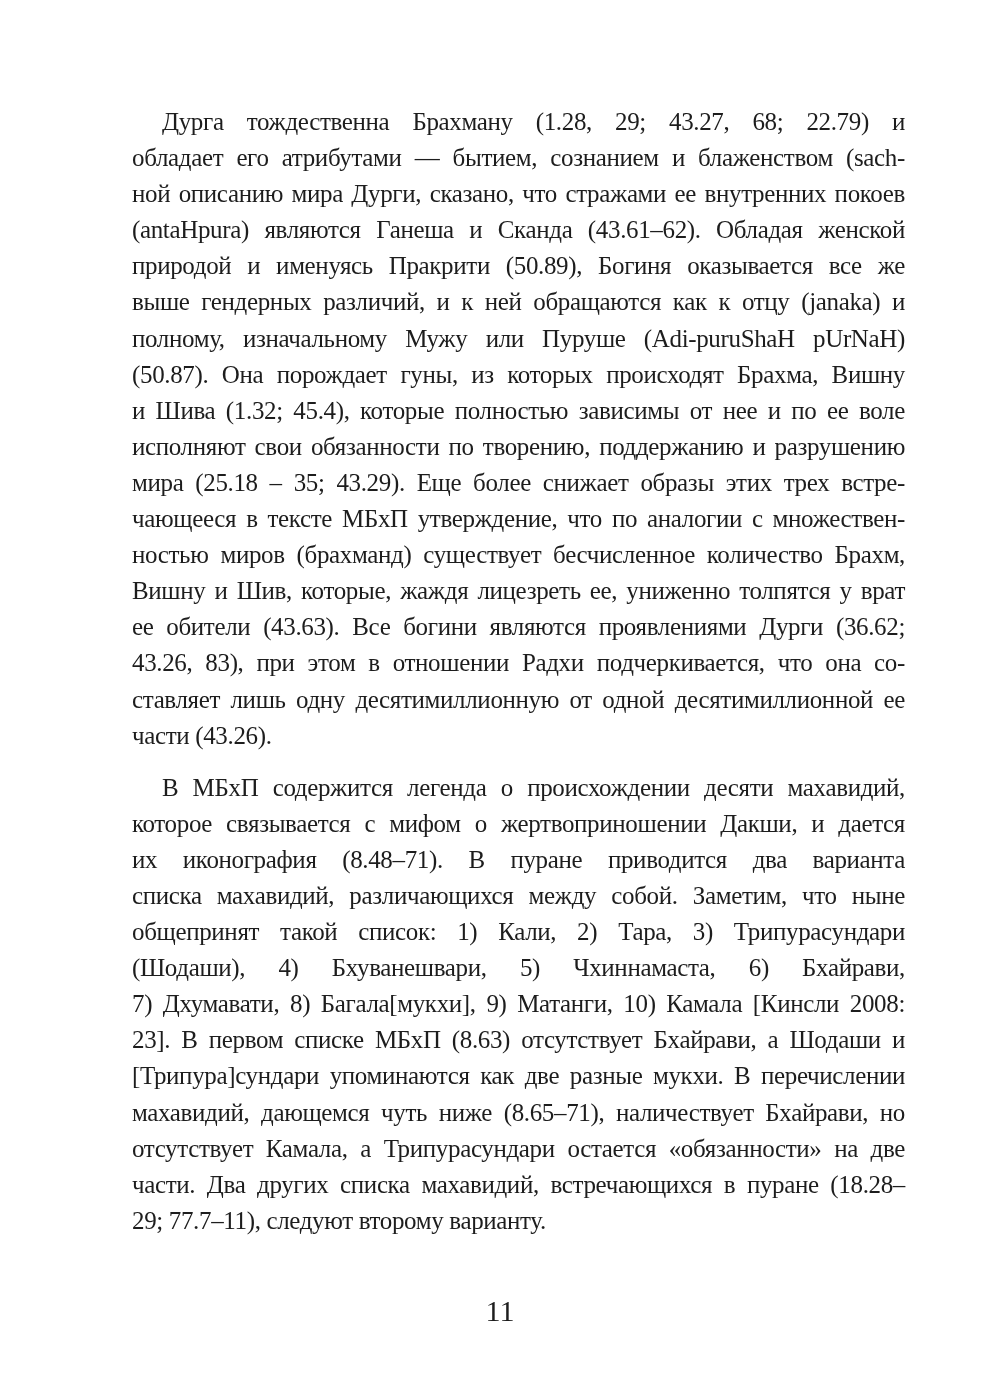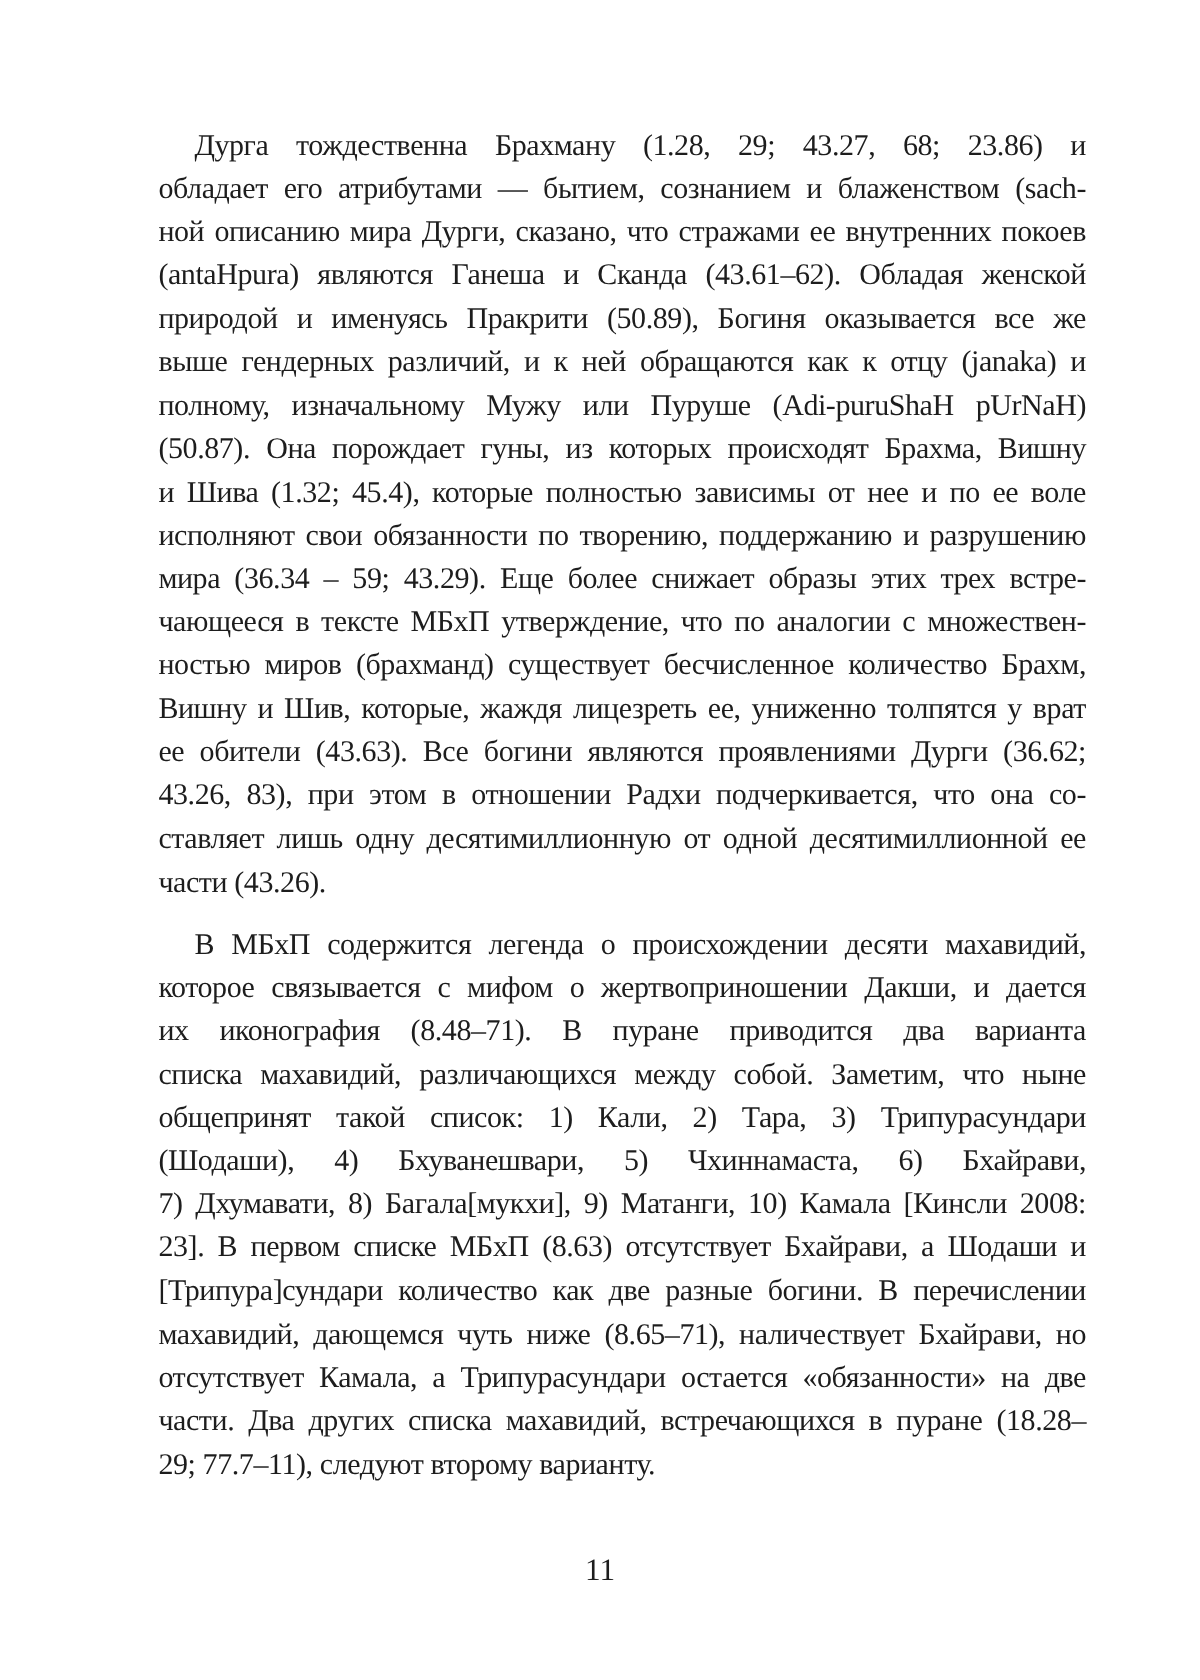--- a/index.html
+++ b/index.html
@@ -20,60 +20,60 @@
       letter-spacing: -0.35px;
     }
     .line.indent { padding-left: 30px; }
     .line.last { text-align-last: left; }
     .paragraph { margin: 0; }
     .paragraph + .paragraph { margin-top: 16px; }
     .page-number {
       position: absolute; left: 0; width: 1000px; top: 1294px;
       text-align: center;
       font-family: "Liberation Serif", "DejaVu Serif", serif;
-      font-size: 26px; color: #1d1d1d;
+      font-size: 30px; color: #1d1d1d;
     }
   </style>
 </head>
 <body>
 
 <div class="page">
   <div class="text-block">
 
     <div class="paragraph">
-      <div class="line indent">Дурга тождественна Брахману (1.28, 29; 43.27, 68; 23.86) и</div>
+      <div class="line indent">Дурга тождественна Брахману (1.28, 29; 43.27, 68; 22.79) и</div>
       <div class="line">обладает его атрибутами — бытием, сознанием и блаженством (sach-</div>
       <div class="line">ной описанию мира Дурги, сказано, что стражами ее внутренних покоев</div>
       <div class="line">(antaHpura) являются Ганеша и Сканда (43.61–62). Обладая женской</div>
       <div class="line">природой и именуясь Пракрити (50.89), Богиня оказывается все же</div>
       <div class="line">выше гендерных различий, и к ней обращаются как к отцу (janaka) и</div>
       <div class="line">полному, изначальному Мужу или Пуруше (Adi-puruShaH pUrNaH)</div>
       <div class="line">(50.87). Она порождает гуны, из которых происходят Брахма, Вишну</div>
       <div class="line">и Шива (1.32; 45.4), которые полностью зависимы от нее и по ее воле</div>
       <div class="line">исполняют свои обязанности по творению, поддержанию и разрушению</div>
-      <div class="line">мира (36.34 – 59; 43.29). Еще более снижает образы этих трех встре-</div>
+      <div class="line">мира (25.18 – 35; 43.29). Еще более снижает образы этих трех встре-</div>
       <div class="line">чающееся в тексте МБхП утверждение, что по аналогии с множествен-</div>
       <div class="line">ностью миров (брахманд) существует бесчисленное количество Брахм,</div>
       <div class="line">Вишну и Шив, которые, жаждя лицезреть ее, униженно толпятся у врат</div>
       <div class="line">ее обители (43.63). Все богини являются проявлениями Дурги (36.62;</div>
       <div class="line">43.26, 83), при этом в отношении Радхи подчеркивается, что она со-</div>
       <div class="line">ставляет лишь одну десятимиллионную от одной десятимиллионной ее</div>
       <div class="line last">части (43.26).</div>
     </div>
 
     <div class="paragraph">
       <div class="line indent">В МБхП содержится легенда о происхождении десяти махавидий,</div>
       <div class="line">которое связывается с мифом о жертвоприношении Дакши, и дается</div>
       <div class="line">их иконография (8.48–71). В пуране приводится два варианта</div>
       <div class="line">списка махавидий, различающихся между собой. Заметим, что ныне</div>
       <div class="line">общепринят такой список: 1) Кали, 2) Тара, 3) Трипурасундари</div>
       <div class="line">(Шодаши), 4) Бхуванешвари, 5) Чхиннамаста, 6) Бхайрави,</div>
       <div class="line">7) Дхумавати, 8) Багала[мукхи], 9) Матанги, 10) Камала [Кинсли 2008:</div>
       <div class="line">23]. В первом списке МБхП (8.63) отсутствует Бхайрави, а Шодаши и</div>
-      <div class="line">[Трипура]сундари количество как две разные богини. В перечислении</div>
+      <div class="line">[Трипура]сундари упоминаются как две разные мукхи. В перечислении</div>
       <div class="line">махавидий, дающемся чуть ниже (8.65–71), наличествует Бхайрави, но</div>
       <div class="line">отсутствует Камала, а Трипурасундари остается «обязанности» на две</div>
       <div class="line">части. Два других списка махавидий, встречающихся в пуране (18.28–</div>
       <div class="line last">29; 77.7–11), следуют второму варианту.</div>
     </div>
 
   </div>
 
   <div class="page-number">11</div>
 </div>

